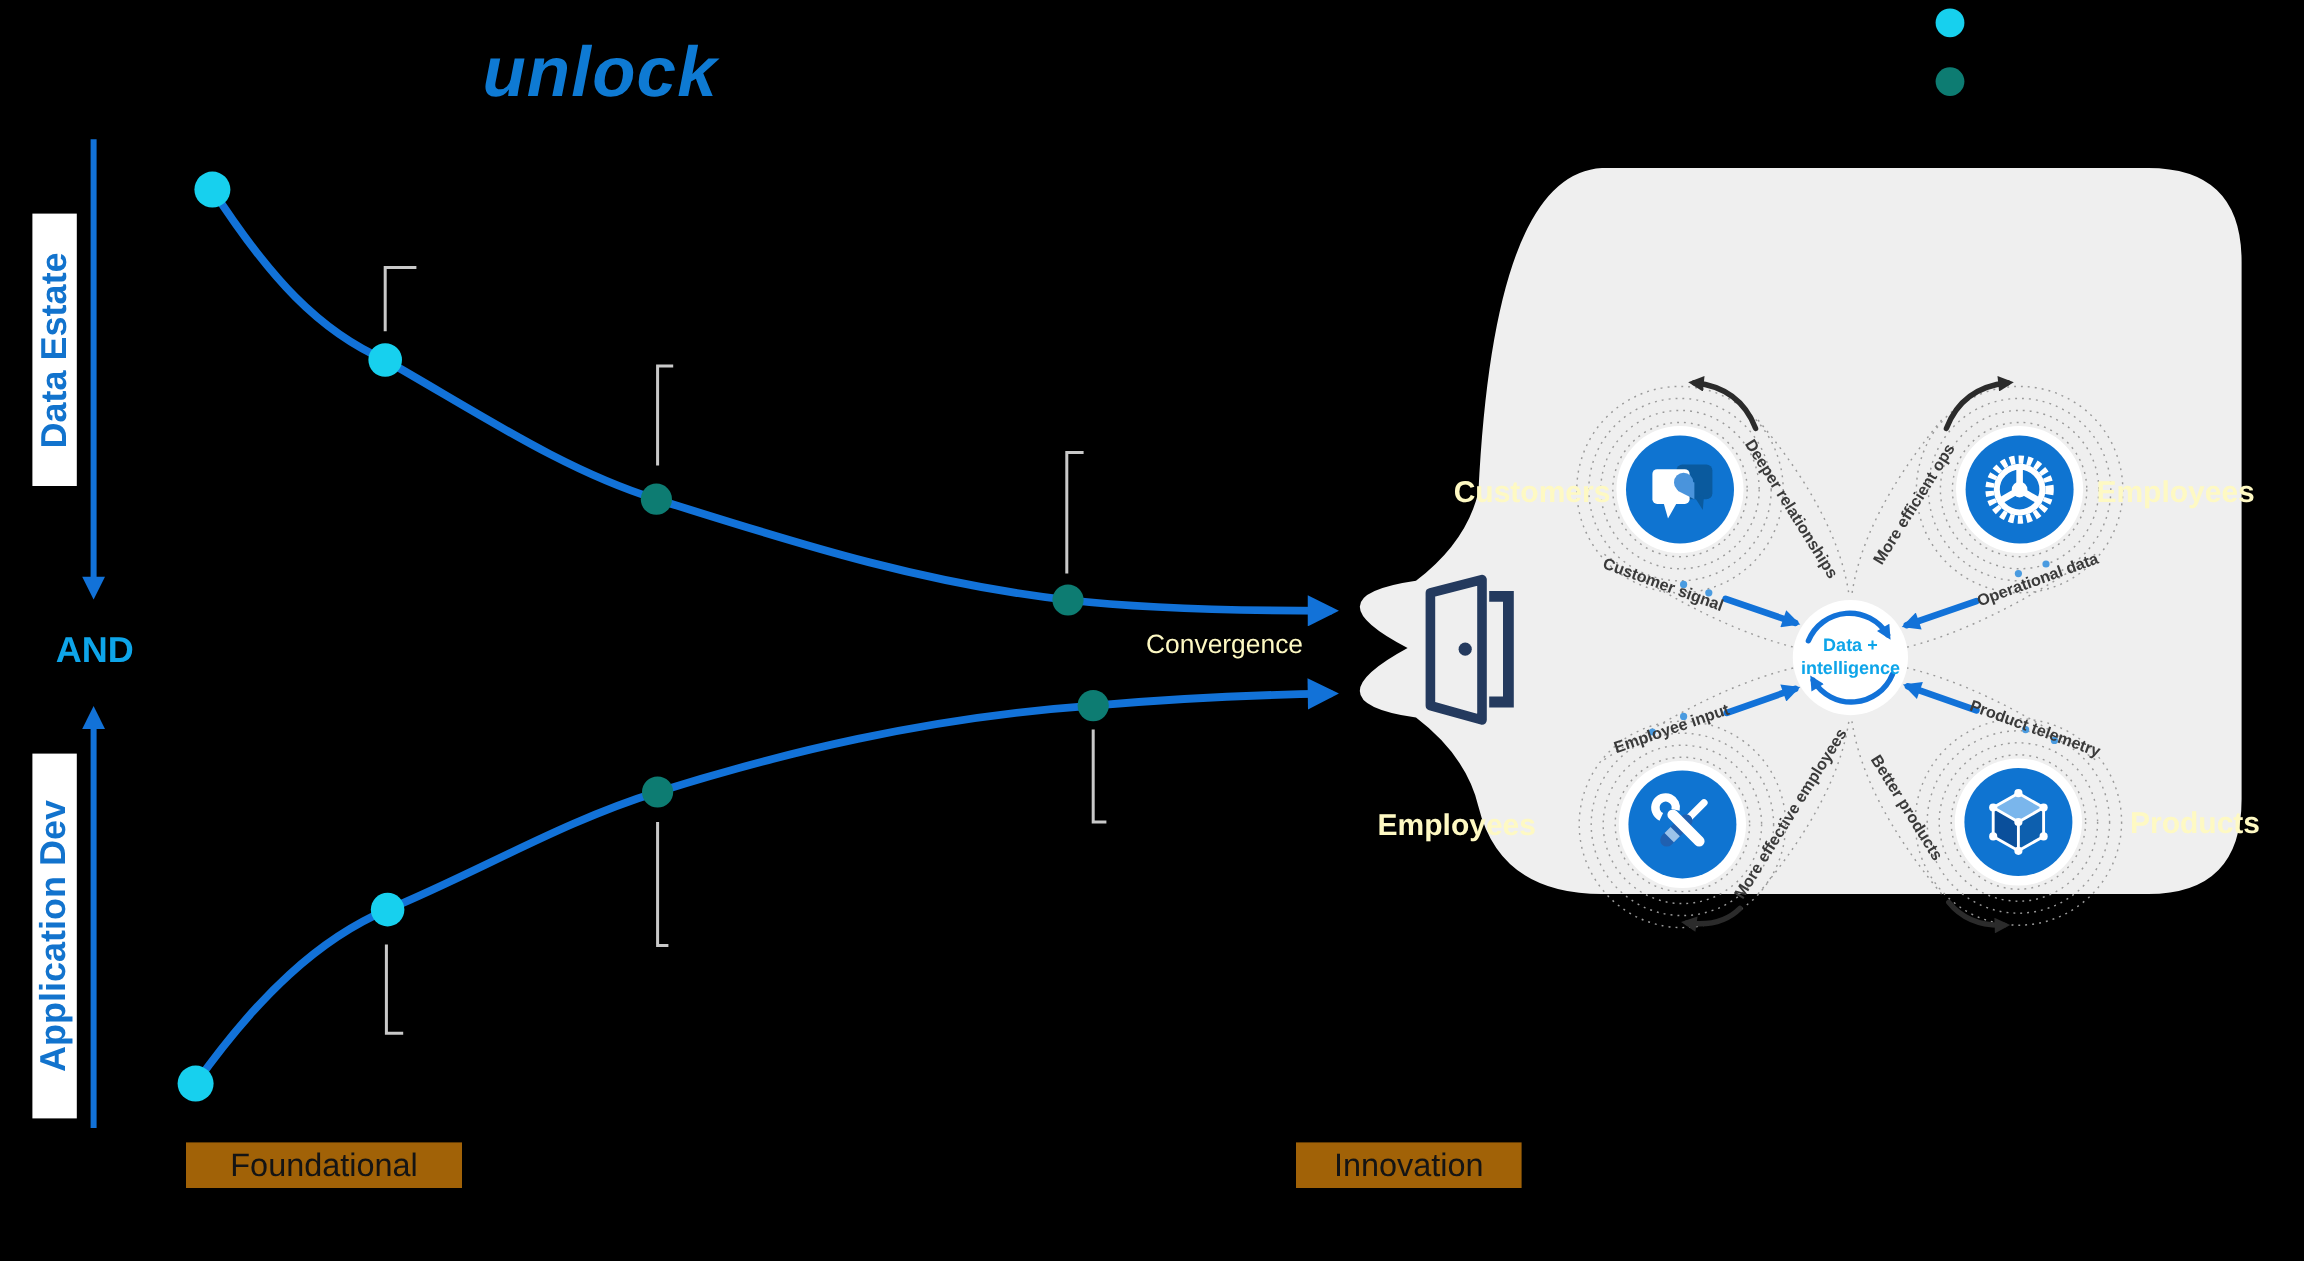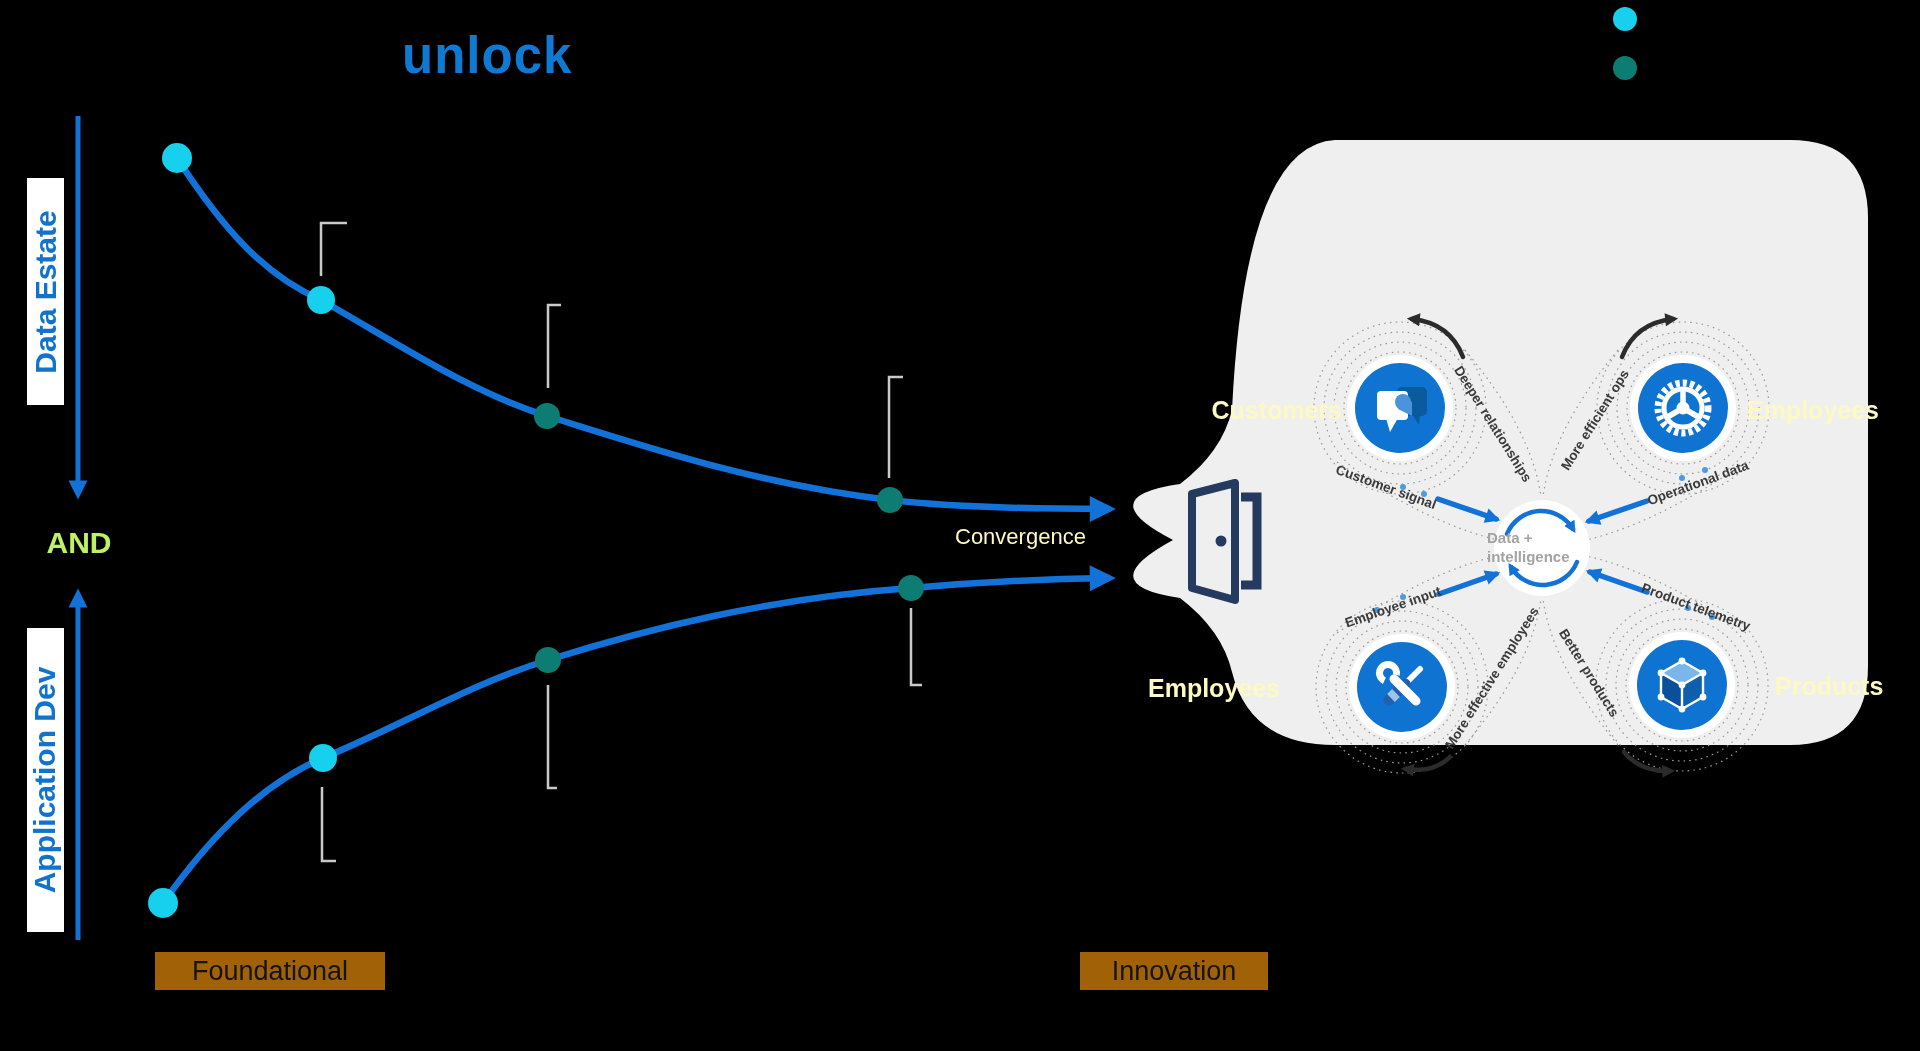--- a/index.html
+++ b/index.html
@@ -9,40 +9,40 @@
     overflow: hidden;
     font-family: "Liberation Sans", sans-serif;
   }
   .stage { position: relative; width: 1920px; height: 1051px; }
   svg.layer { position: absolute; left: 0; top: 0; }
 
   .txt { position: absolute; }
 
   .unlock {
     left: 402px; top: 26px;
-    font-size: 51px; font-weight: bold; 
+    font-size: 59px; font-weight: bold; font-style: italic;
     color: #0e7ad3; letter-spacing: 1px;
   }
 
   .vlabel {
     position: absolute; width: 37px; background: #ffffff;
     display: flex; align-items: center; justify-content: center;
   }
   .vlabel > span {
     transform: rotate(-90deg);
     white-space: nowrap;
     color: #1273cd; font-weight: bold; font-size: 30px;
   }
   .v-top { left: 27px; top: 178px; height: 227px; }
   .v-bottom { left: 27px; top: 628px; height: 304px; }
 
   .and-label {
     left: 38px; top: 526px; width: 82px;
     text-align: center;
-    color: #bef264; font-weight: bold; font-size: 30px;
+    color: #0ea5e9; font-weight: bold; font-size: 30px;
   }
 
   .convergence {
     left: 955px; top: 524px;
     color: #fef9c3; font-weight: normal; font-size: 22px;
     white-space: nowrap;
   }
 
   .stagebox {
     position: absolute; height: 38px;
@@ -65,22 +65,22 @@
 
   .spoke {
     position: absolute;
     font-size: 13.5px; font-weight: 600; color: #3a3a3a;
     white-space: nowrap;
   }
 
   .centerlabel {
     position: absolute; left: 1542px; top: 548px;
     transform: translate(-50%, -50%);
-    width: 110px; text-align: left;
-    font-size: 15px; font-weight: bold; color: #a3a3a3;
+    width: 110px; text-align: center;
+    font-size: 15px; font-weight: bold; color: #0ea5e9;
     line-height: 1.25;
     white-space: pre-line;
   }
 </style>
 </head>
 <body>
 
 <div class="stage">
 
   <svg class="layer" width="1920" height="1051" viewBox="0 0 1920 1051">

